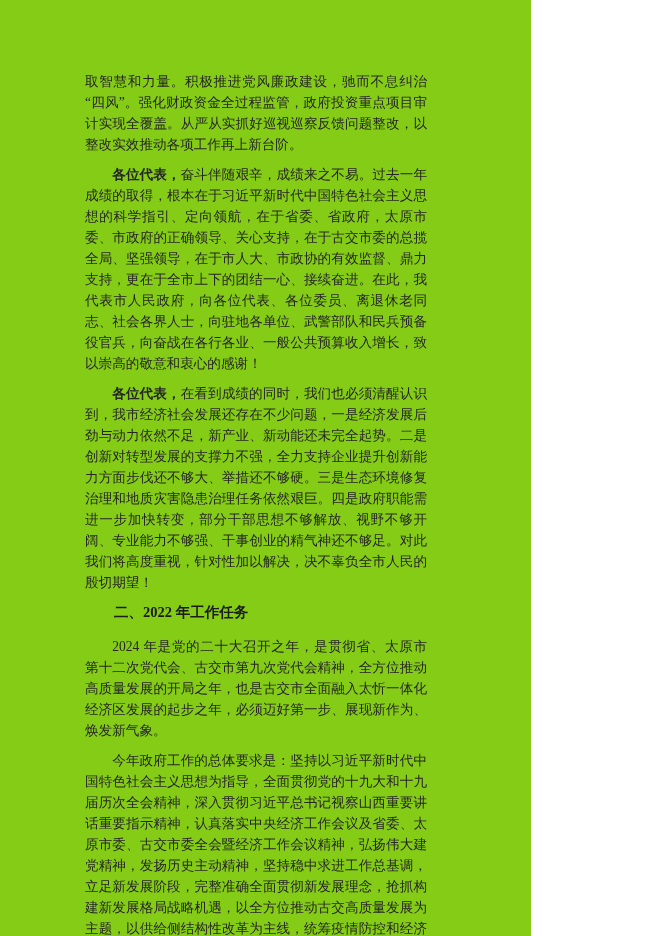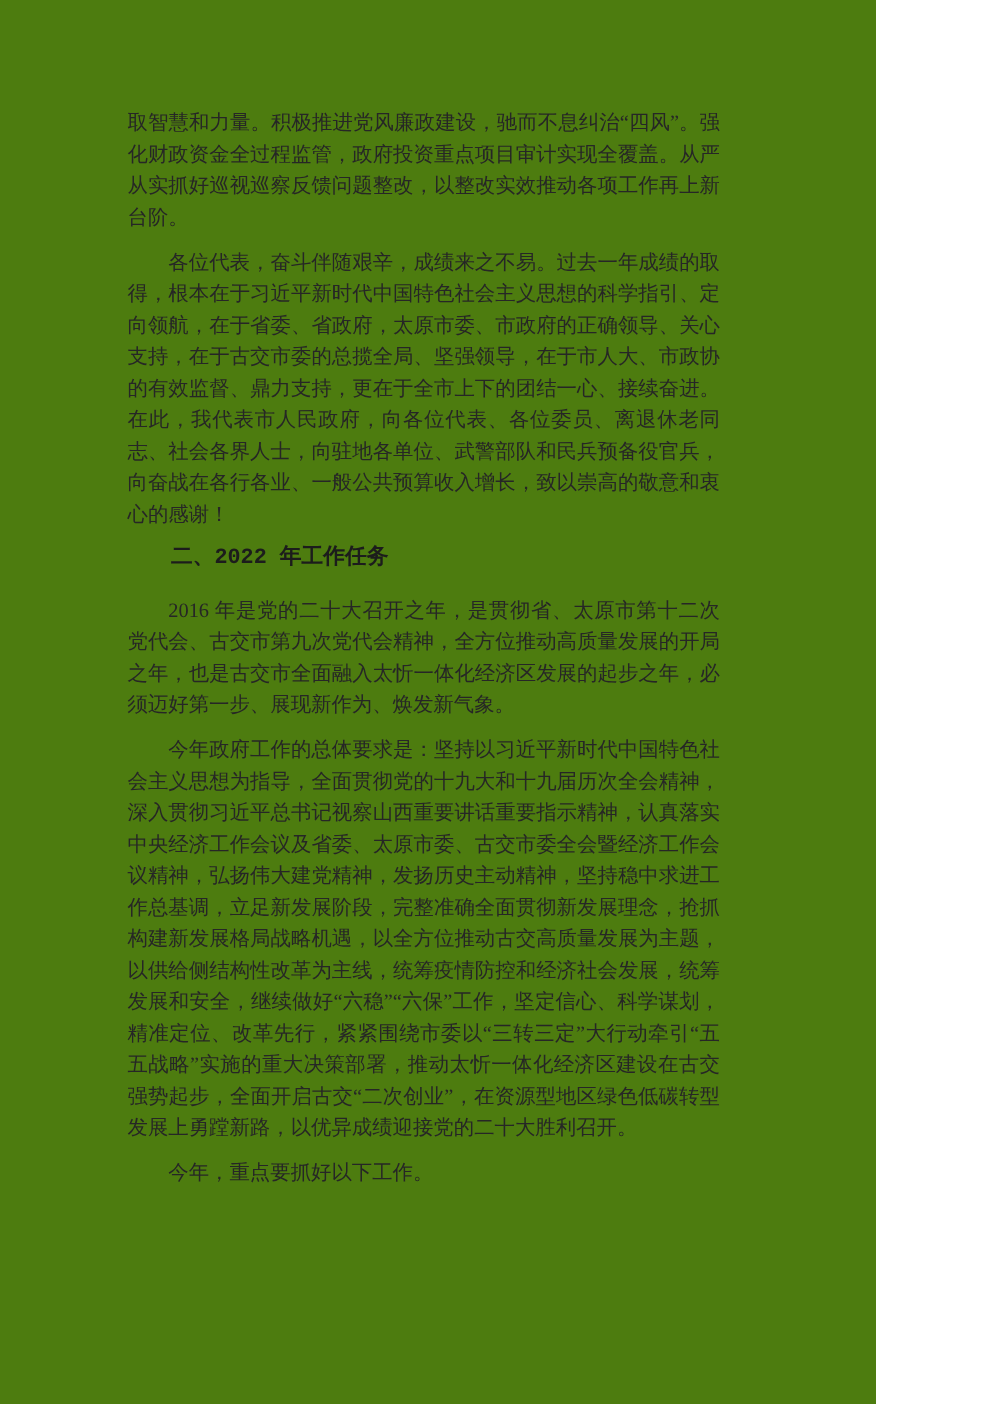--- a/index.html
+++ b/index.html
@@ -4,60 +4,60 @@
 <style>
   html, body { margin: 0; padding: 0; }
   body {
     width: 662px;
     height: 936px;
     background: #ffffff;
     font-family: "Liberation Serif", "DejaVu Serif", serif;
   }
   .page {
     box-sizing: border-box;
-    width: 584px;
+    width: 531px;
     height: 936px;
     padding: 71px 104px 40px 85px;
-    background: #4d7c0f;
+    background: #84cc16;
     color: #262626;
     overflow: hidden;
   }
   .para {
     font-size: 13.6px;
     line-height: 21px;
     text-align: justify;
     text-indent: 2em;
     margin: 0 0 9px 0;
     word-break: break-all;
   }
   .para.continuation { text-indent: 0; }
-  .lead-bold { font-weight: normal; }
+  .lead-bold { font-weight: bold; }
   .bold-run { font-weight: normal; }
   .section-heading {
     font-size: 14.5px;
     font-weight: bold;
     line-height: 21px;
     text-indent: 2em;
     margin: 3px 0 13px 0;
     color: #1c1c1c;
-    font-family: Liberation Mono, monospace;
   }
 </style>
 </head>
 <body>
 
 <div class="page">
 
   <p class="para continuation">取智慧和力量。积极推进党风廉政建设，驰而不息纠治“四风”。强化财政资金全过程监管，政府投资重点项目审计实现全覆盖。从严从实抓好巡视巡察反馈问题整改，以整改实效推动各项工作再上新台阶。</p>
 
   <p class="para"><span class="lead-bold">各位代表，</span><span>奋斗伴随艰辛，成绩来之不易。过去一年成绩的取得，根本在于习近平新时代中国特色社会主义思想的科学指引、定向领航，在于省委、省政府，太原市委、市政府的正确领导、关心支持，在于古交市委的总揽全局、坚强领导，在于市人大、市政协的有效监督、鼎力支持，更在于全市上下的团结一心、接续奋进。在此，我代表市人民政府，向各位代表、各位委员、离退休老同志、社会各界人士，向驻地各单位、武警部队和民兵预备役官兵，向奋战在各行各业、一般公共预算收入增长，致以崇高的敬意和衷心的感谢！</span></p>
 
+  <p class="para"><span class="lead-bold">各位代表，</span><span>在看到成绩的同时，我们也必须清醒认识到，我市经济社会发展还存在不少问题，一是经济发展后劲与动力依然不足，新产业、新动能还未完全起势。二是创新对转型发展的支撑力不强，全力支持企业提升创新能力方面步伐还不够大、举措还不够硬。三是生态环境修复治理和地质灾害隐患治理任务依然艰巨。四是政府职能需进一步加快转变，部分干部思想不够解放、视野不够开阔、专业能力不够强、干事创业的精气神还不够足。对此我们将高度重视，针对性加以解决，决不辜负全市人民的殷切期望！</span></p>
 
   <h2 class="section-heading">二、2022 年工作任务</h2>
 
-  <p class="para">2016 年是党的二十大召开之年，是贯彻省、太原市第十二次党代会、古交市第九次党代会精神，全方位推动高质量发展的开局之年，也是古交市全面融入太忻一体化经济区发展的起步之年，必须迈好第一步、展现新作为、焕发新气象。</p>
+  <p class="para">2024 年是党的二十大召开之年，是贯彻省、太原市第十二次党代会、古交市第九次党代会精神，全方位推动高质量发展的开局之年，也是古交市全面融入太忻一体化经济区发展的起步之年，必须迈好第一步、展现新作为、焕发新气象。</p>
 
   <p class="para"><span>今年政府工作的总体要求是：</span><span class="bold-run">坚持以习近平新时代中国特色社会主义思想为指导，全面贯彻党的十九大和十九届历次全会精神，深入贯彻习近平总书记视察山西重要讲话重要指示精神，认真落实中央经济工作会议及省委、太原市委、古交市委全会暨经济工作会议精神，弘扬伟大建党精神，发扬历史主动精神，坚持稳中求进工作总基调，立足新发展阶段，完整准确全面贯彻新发展理念，抢抓构建新发展格局战略机遇，以全方位推动古交高质量发展为主题，以供给侧结构性改革为主线，统筹疫情防控和经济社会发展，统筹发展和安全，继续做好“六稳”“六保”工作，坚定信心、科学谋划，精准定位、改革先行，紧紧围绕市委以“三转三定”大行动牵引“五五战略”实施的重大决策部署，推动太忻一体化经济区建设在古交强势起步，全面开启古交“二次创业”，在资源型地区绿色低碳转型发展上勇蹚新路，以优异成绩迎接党的二十大胜利召开。</span></p>
 
 
   <p class="para">今年，重点要抓好以下工作。</p>
 
 </div>
 
 </body></html>

